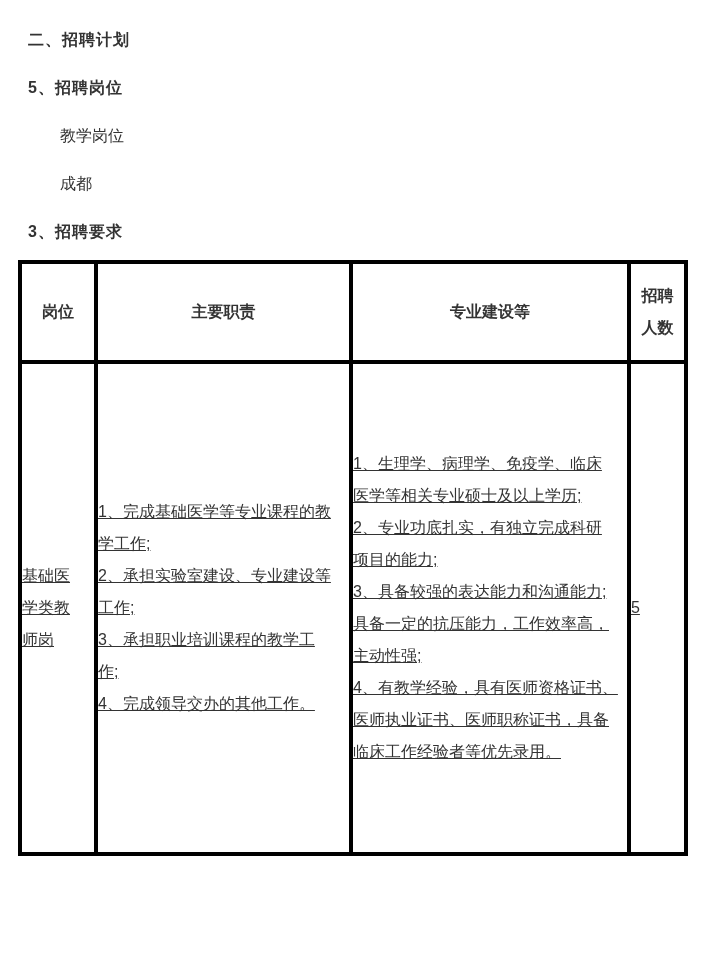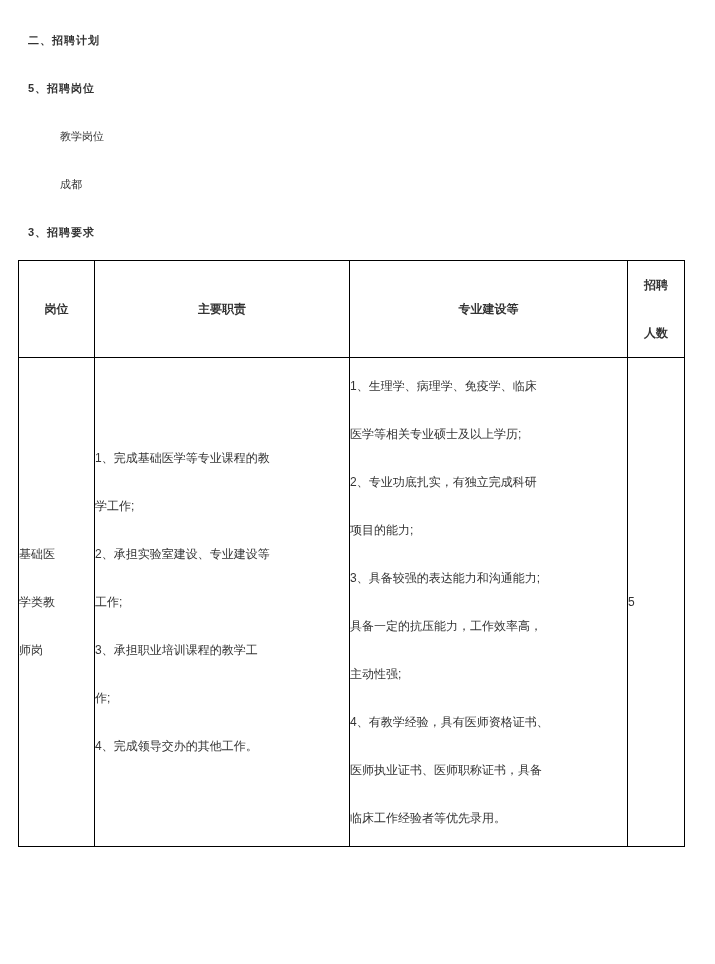--- a/index.html
+++ b/index.html
@@ -14,55 +14,56 @@
     font-family: "Liberation Sans", sans-serif;
     color: #333333;
   }
   .page {
     box-sizing: border-box;
     width: 715px;
     height: 964px;
     padding: 16px 0 0 18px;
   }
   .line {
-    font-size: 11px;
+    font-size: 16px;
     line-height: 48px;
     white-space: pre-line;
   }
   .heading {
     font-weight: bold;
     padding-left: 10px;
     letter-spacing: 1px;
   }
   .value {
     padding-left: 42px;
   }
   table.recruit {
     border-collapse: collapse;
     table-layout: fixed;
     width: 666px;
     margin-top: 4px;
   }
   table.recruit th,
   table.recruit td {
-    border: 1px solid #000000;
-    font-size: 12px;
-    line-height: 48px;
+    border: 4px solid #000000;
+    font-size: 16px;
+    line-height: 32px;
     vertical-align: middle;
     white-space: pre;
     overflow: hidden;
     padding: 0;
   }
   table.recruit th {
     font-weight: bold;
     text-align: center;
     height: 96px;
   }
   table.recruit tbody td {
     height: 488px;
+    text-decoration: underline;
   }
   td.cell-center {
   }
   td.cell-left {
     text-align: left;
     padding: 0 5px;
   }
 </style>
 </head>
 <body>

